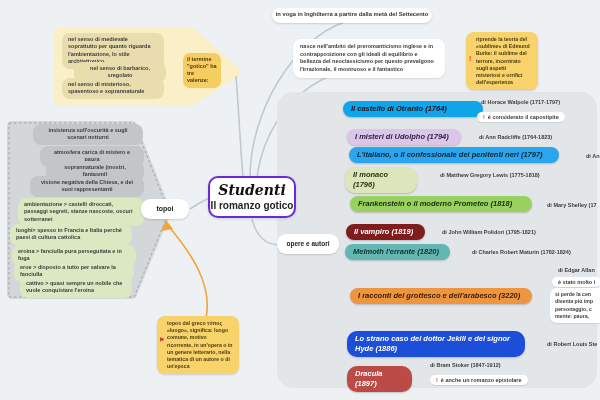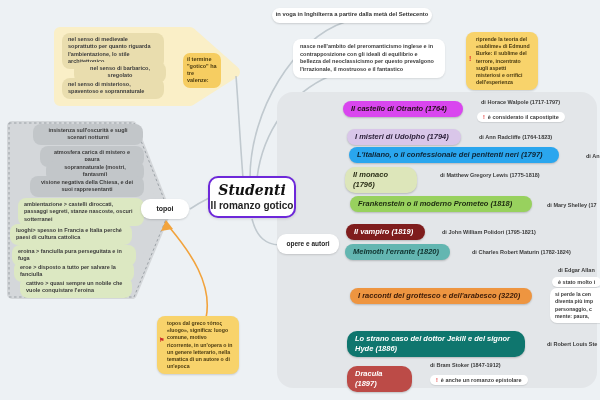--- a/index.html
+++ b/index.html
@@ -126,21 +126,21 @@
 <div class="abs note green" style="left:20px;top:277px;width:112px;">cattivo &gt; quasi sempre un nobile che vuole conquistare l'eroina</div>
 <div class="abs whitepill topoi" style="left:141px;top:199px;width:48px;height:20px;">topoi</div>
 
 <div class="abs ynote" style="left:157px;top:316px;width:82px;">
   <span class="flag" style="position:absolute;left:2px;top:20px;">⚑</span>
   <span>topos dal greco τόπος «luogo», significa: luogo comune, motivo ricorrente, in un'opera o in un genere letterario, nella tematica di un autore o di un'epoca</span>
 </div>
 
 <div class="abs whitepill opere" style="left:277px;top:234px;width:62px;height:20px;">opere e autori</div>
 
-<div class="abs work" style="left: 343px; top: 101px; width: 120px; background-color: #d946ef; color: rgb(36, 16, 25);">Il castello di Otranto (1764)</div>
+<div class="abs work" style="left: 343px; top: 101px; width: 140px; background-color: #0ea5e9; color: rgb(36, 16, 25);">Il castello di Otranto (1764)</div>
 <div class="abs author" style="left:481px;top:99px;">di Horace Walpole (1717-1797)</div>
 <div class="abs minipill" style="left:477px;top:112px;"><span class="bang">!</span><span>è considerato il capostipite</span></div>
 
 <div class="abs work" style="left: 347px; top: 129px; width: 114px; background-color: rgb(217, 198, 233); color: rgb(42, 31, 56);">I misteri di Udolpho (1794)</div>
 <div class="abs author" style="left:479px;top:134px;">di Ann Radcliffe (1764-1823)</div>
 
 <div class="abs work" style="left: 349px; top: 147px; width: 210px; background-color: rgb(42, 166, 238); color: rgb(13, 36, 53);">L'italiano, o il confessionale dei penitenti neri (1797)</div>
 <div class="abs author" style="left:586px;top:153px;">di An</div>
 
 <div class="abs work" style="left: 345px; top: 167px; width: 72px; background-color: rgb(221, 230, 186); color: rgb(43, 47, 24);">Il monaco (1796)</div>
@@ -158,18 +158,18 @@
 <div class="abs author" style="left:558px;top:267px;">di Edgar Allan</div>
 <div class="abs minipill" style="left:552px;top:277px;">è stato molto i</div>
 <div class="abs work" style="left: 350px; top: 288px; width: 182px; background-color: rgb(238, 149, 64); color: rgb(59, 27, 8);">I racconti del grottesco e dell'arabesco (3220)</div>
 <div class="abs sidenote" style="left:550px;top:288px;width:56px;">
   <div>si perde la cen</div>
   <div>diventa più imp</div>
   <div>personaggio, c</div>
   <div>mente: paura,</div>
 </div>
 
-<div class="abs work" style="left: 347px; top: 331px; width: 178px; background-color: #0f766e; color: rgb(255, 255, 255);">Lo strano caso del dottor Jekill e del signor Hyde (1886)</div>
+<div class="abs work" style="left: 347px; top: 331px; width: 178px; background-color: #1d4ed8; color: rgb(255, 255, 255);">Lo strano caso del dottor Jekill e del signor Hyde (1886)</div>
 <div class="abs author" style="left:547px;top:341px;">di Robert Louis Ste</div>
 
 <div class="abs author" style="left:430px;top:362px;">di Bram Stoker (1847-1912)</div>
 <div class="abs work" style="left: 347px; top: 366px; width: 65px; background-color: rgb(188, 75, 71); color: rgb(255, 255, 255);">Dracula (1897)</div>
 <div class="abs minipill" style="left:430px;top:375px;"><span class="bang">!</span><span>è anche un romanzo epistolare</span></div>
 
 </body></html>

